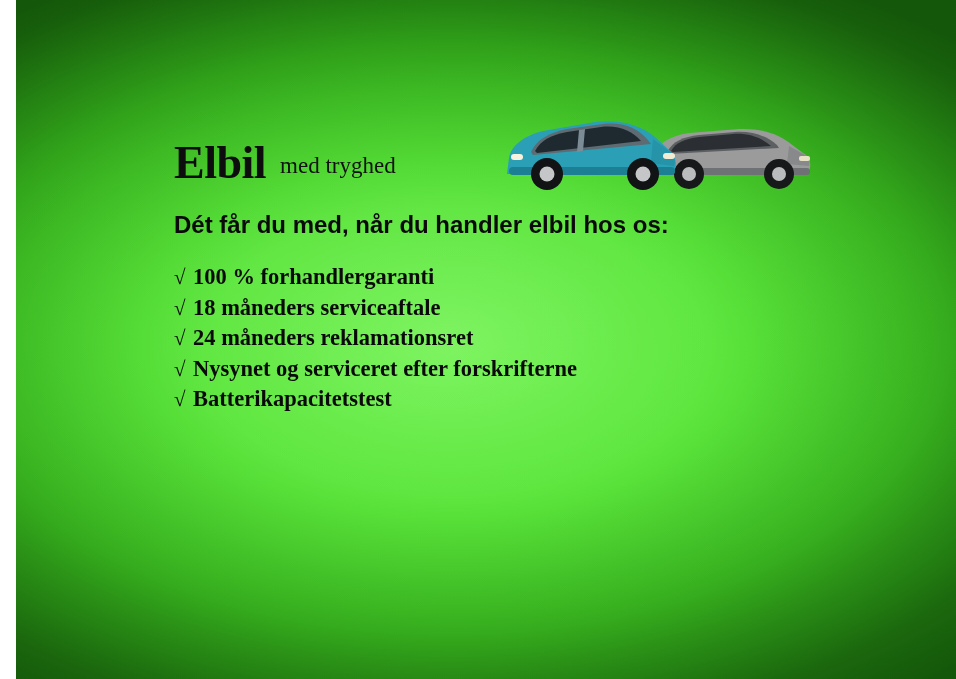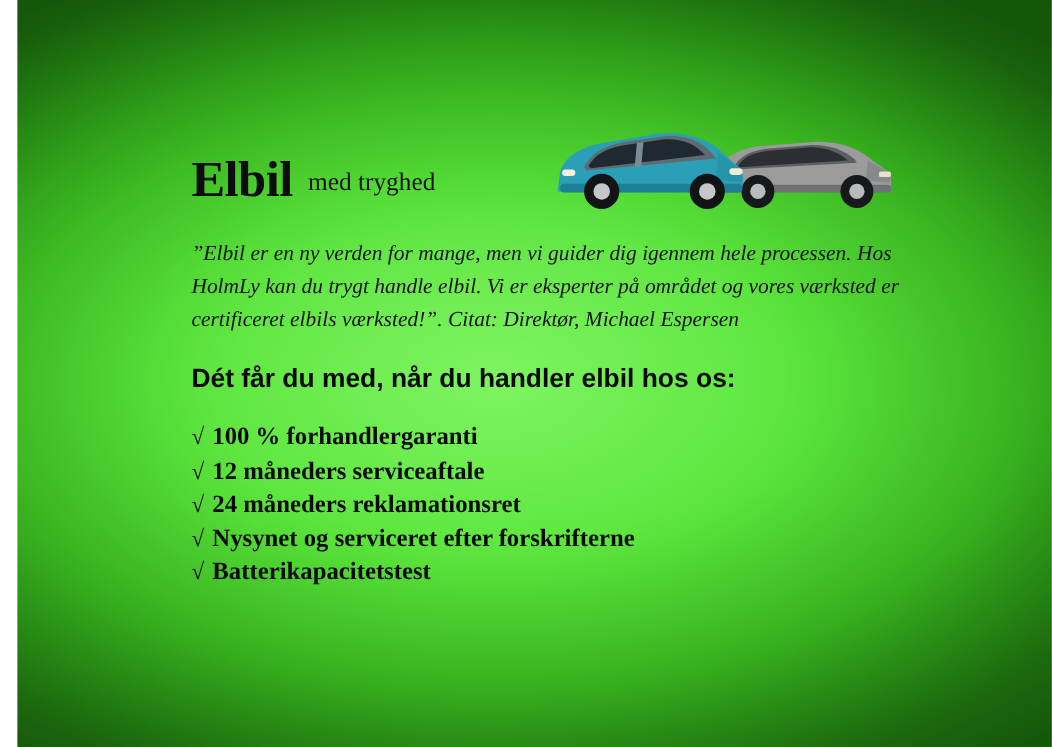--- a/index.html
+++ b/index.html
@@ -138,25 +138,24 @@
       </g>
     </svg>
   </div>
 
   <div class="content">
     <div class="headline-row">
       <span class="headline-main">Elbil</span>
       <span class="headline-sub">med tryghed</span>
     </div>
 
-    <p class="quote">”Elbil er en ny verden for mange, men vi guider dig igennem hele processen. Hos HolmLy kan du trygt handle elbil. Vi er eksperter på området og vores værksted er certificeret elbils værksted!”. Citat: Direktør, Michael Espersen</p>
 
     <div class="subhead">Dét får du med, når du handler elbil hos os:</div>
 
     <ul class="benefits">
       <li><span class="check">√</span><span>100 % forhandlergaranti</span></li>
-      <li><span class="check">√</span><span>12 måneders serviceaftale</span></li>
+      <li><span class="check">√</span><span>18 måneders serviceaftale</span></li>
       <li><span class="check">√</span><span>24 måneders reklamationsret</span></li>
       <li><span class="check">√</span><span>Nysynet og serviceret efter forskrifterne</span></li>
       <li><span class="check">√</span><span>Batterikapacitetstest</span></li>
     </ul>
   </div>
 </div>
 
 </body></html>

